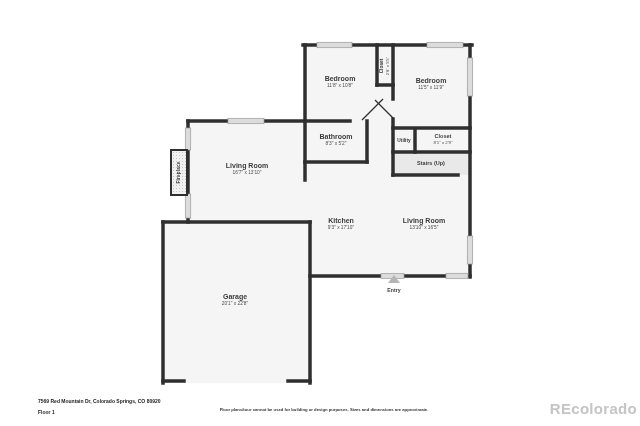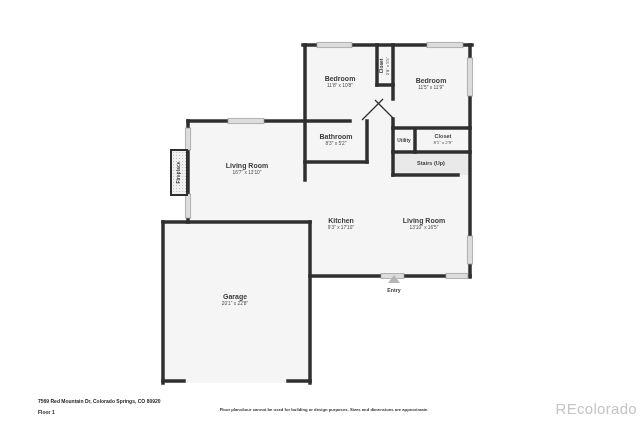--- a/index.html
+++ b/index.html
@@ -23,21 +23,21 @@
   .vert{transform:translate(-50%,-50%) rotate(-90deg)}
   .vert .name{font-size:4.8px}
   .vert .dims{font-size:4.2px}
   .fireplace{position:absolute;left:170px;top:149px;width:18px;height:47px;background-color:#f1f1f1;
     background-image:radial-gradient(#c4c4c4 .5px,transparent .6px);background-size:3px 3px;
     border:2px solid var(--wall,#2f2f2f);display:flex;align-items:center;justify-content:center;overflow:visible}
   .fireplace span{transform:rotate(-90deg);font-size:4.6px;font-weight:700;color:var(--text,#3b3b3b);letter-spacing:.2px;white-space:nowrap}
   .footer-address{position:absolute;left:38px;top:398px;font-size:5px;font-weight:700;color:#222}
   .footer-floor{position:absolute;left:38px;top:409px;font-size:5px;font-weight:700;color:#222}
   .disclaimer{position:absolute;left:214px;top:407px;width:220px;font-size:4.2px;font-weight:600;color:#333;text-align:center}
-  .watermark{position:absolute;right:3px;top:400px;font-size:15px;font-weight:400;color:var(--watermark,#c5c5c5);letter-spacing:.3px}
+  .watermark{position:absolute;right:3px;top:400px;font-size:15px;font-weight:700;color:var(--watermark,#c5c5c5);letter-spacing:.3px}
 </style>
 </head>
 <body>
 
 <div class="stage">
 
   <svg class="plan-svg" viewBox="0 0 640 426" aria-hidden="true">
 
     <path class="room-fill" d="M305,45 H470 V278 H310 V222 H188 V121 H305 Z"></path>
     <rect class="room-fill" x="163" y="222" width="147" height="161"></rect>

